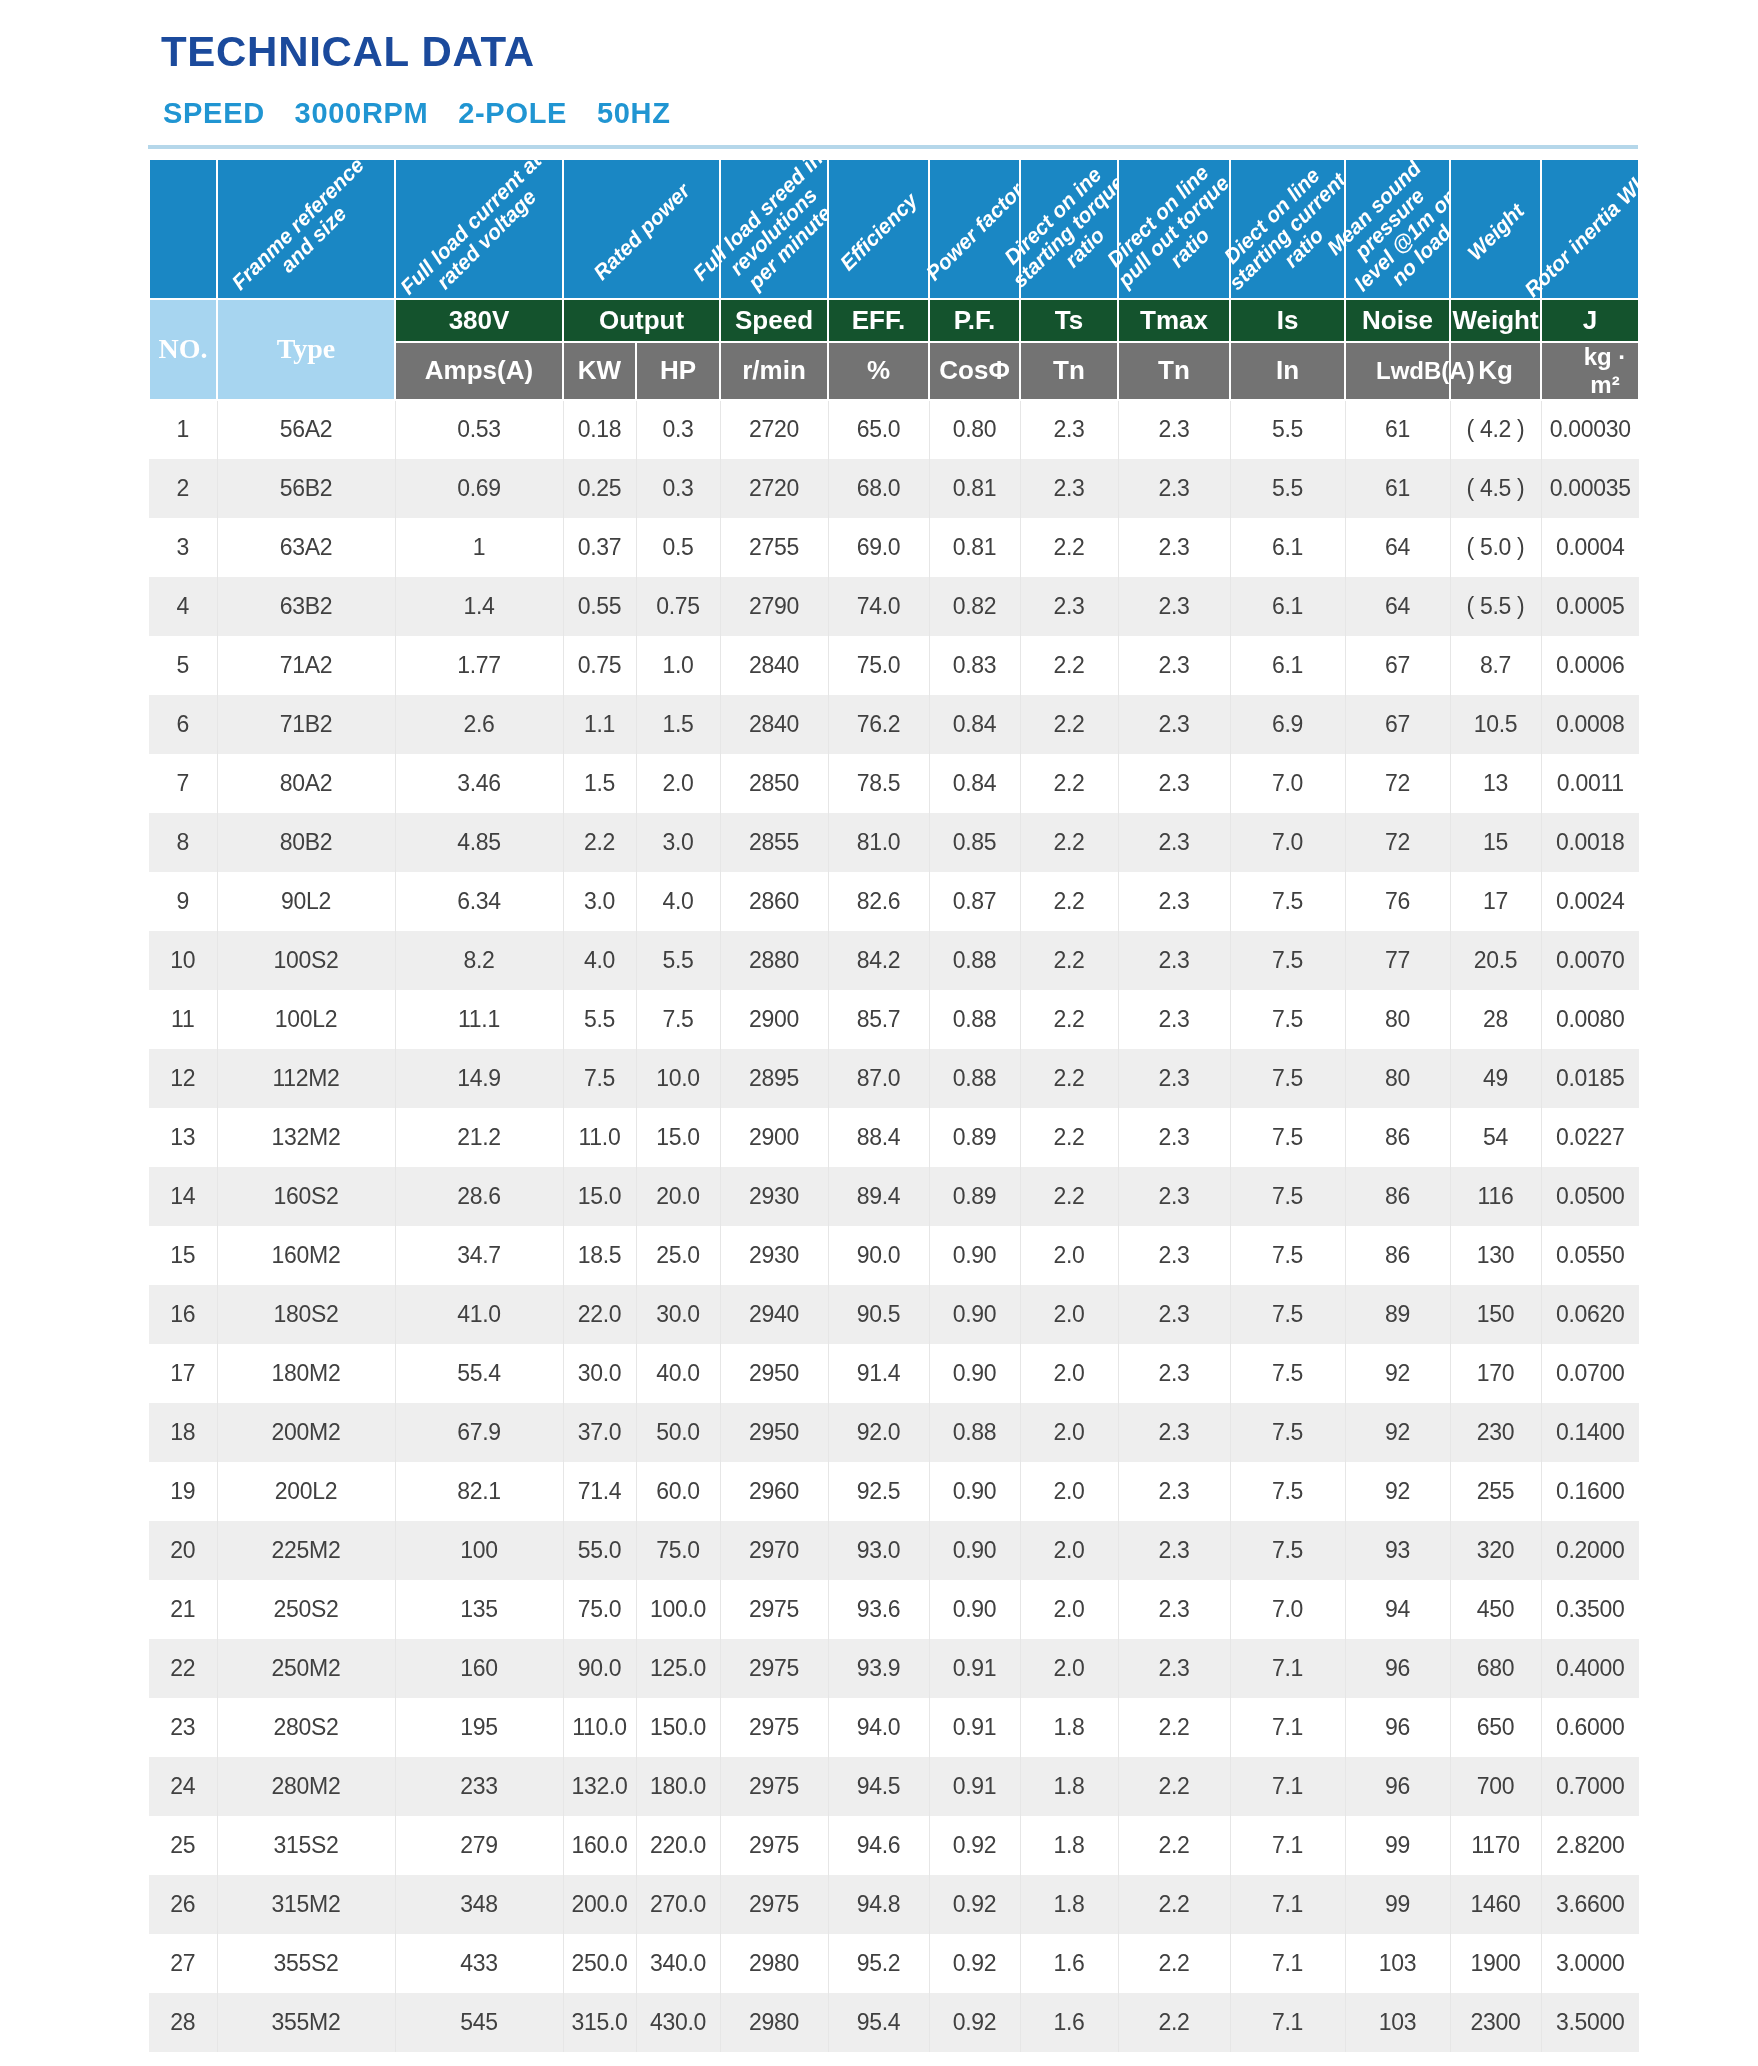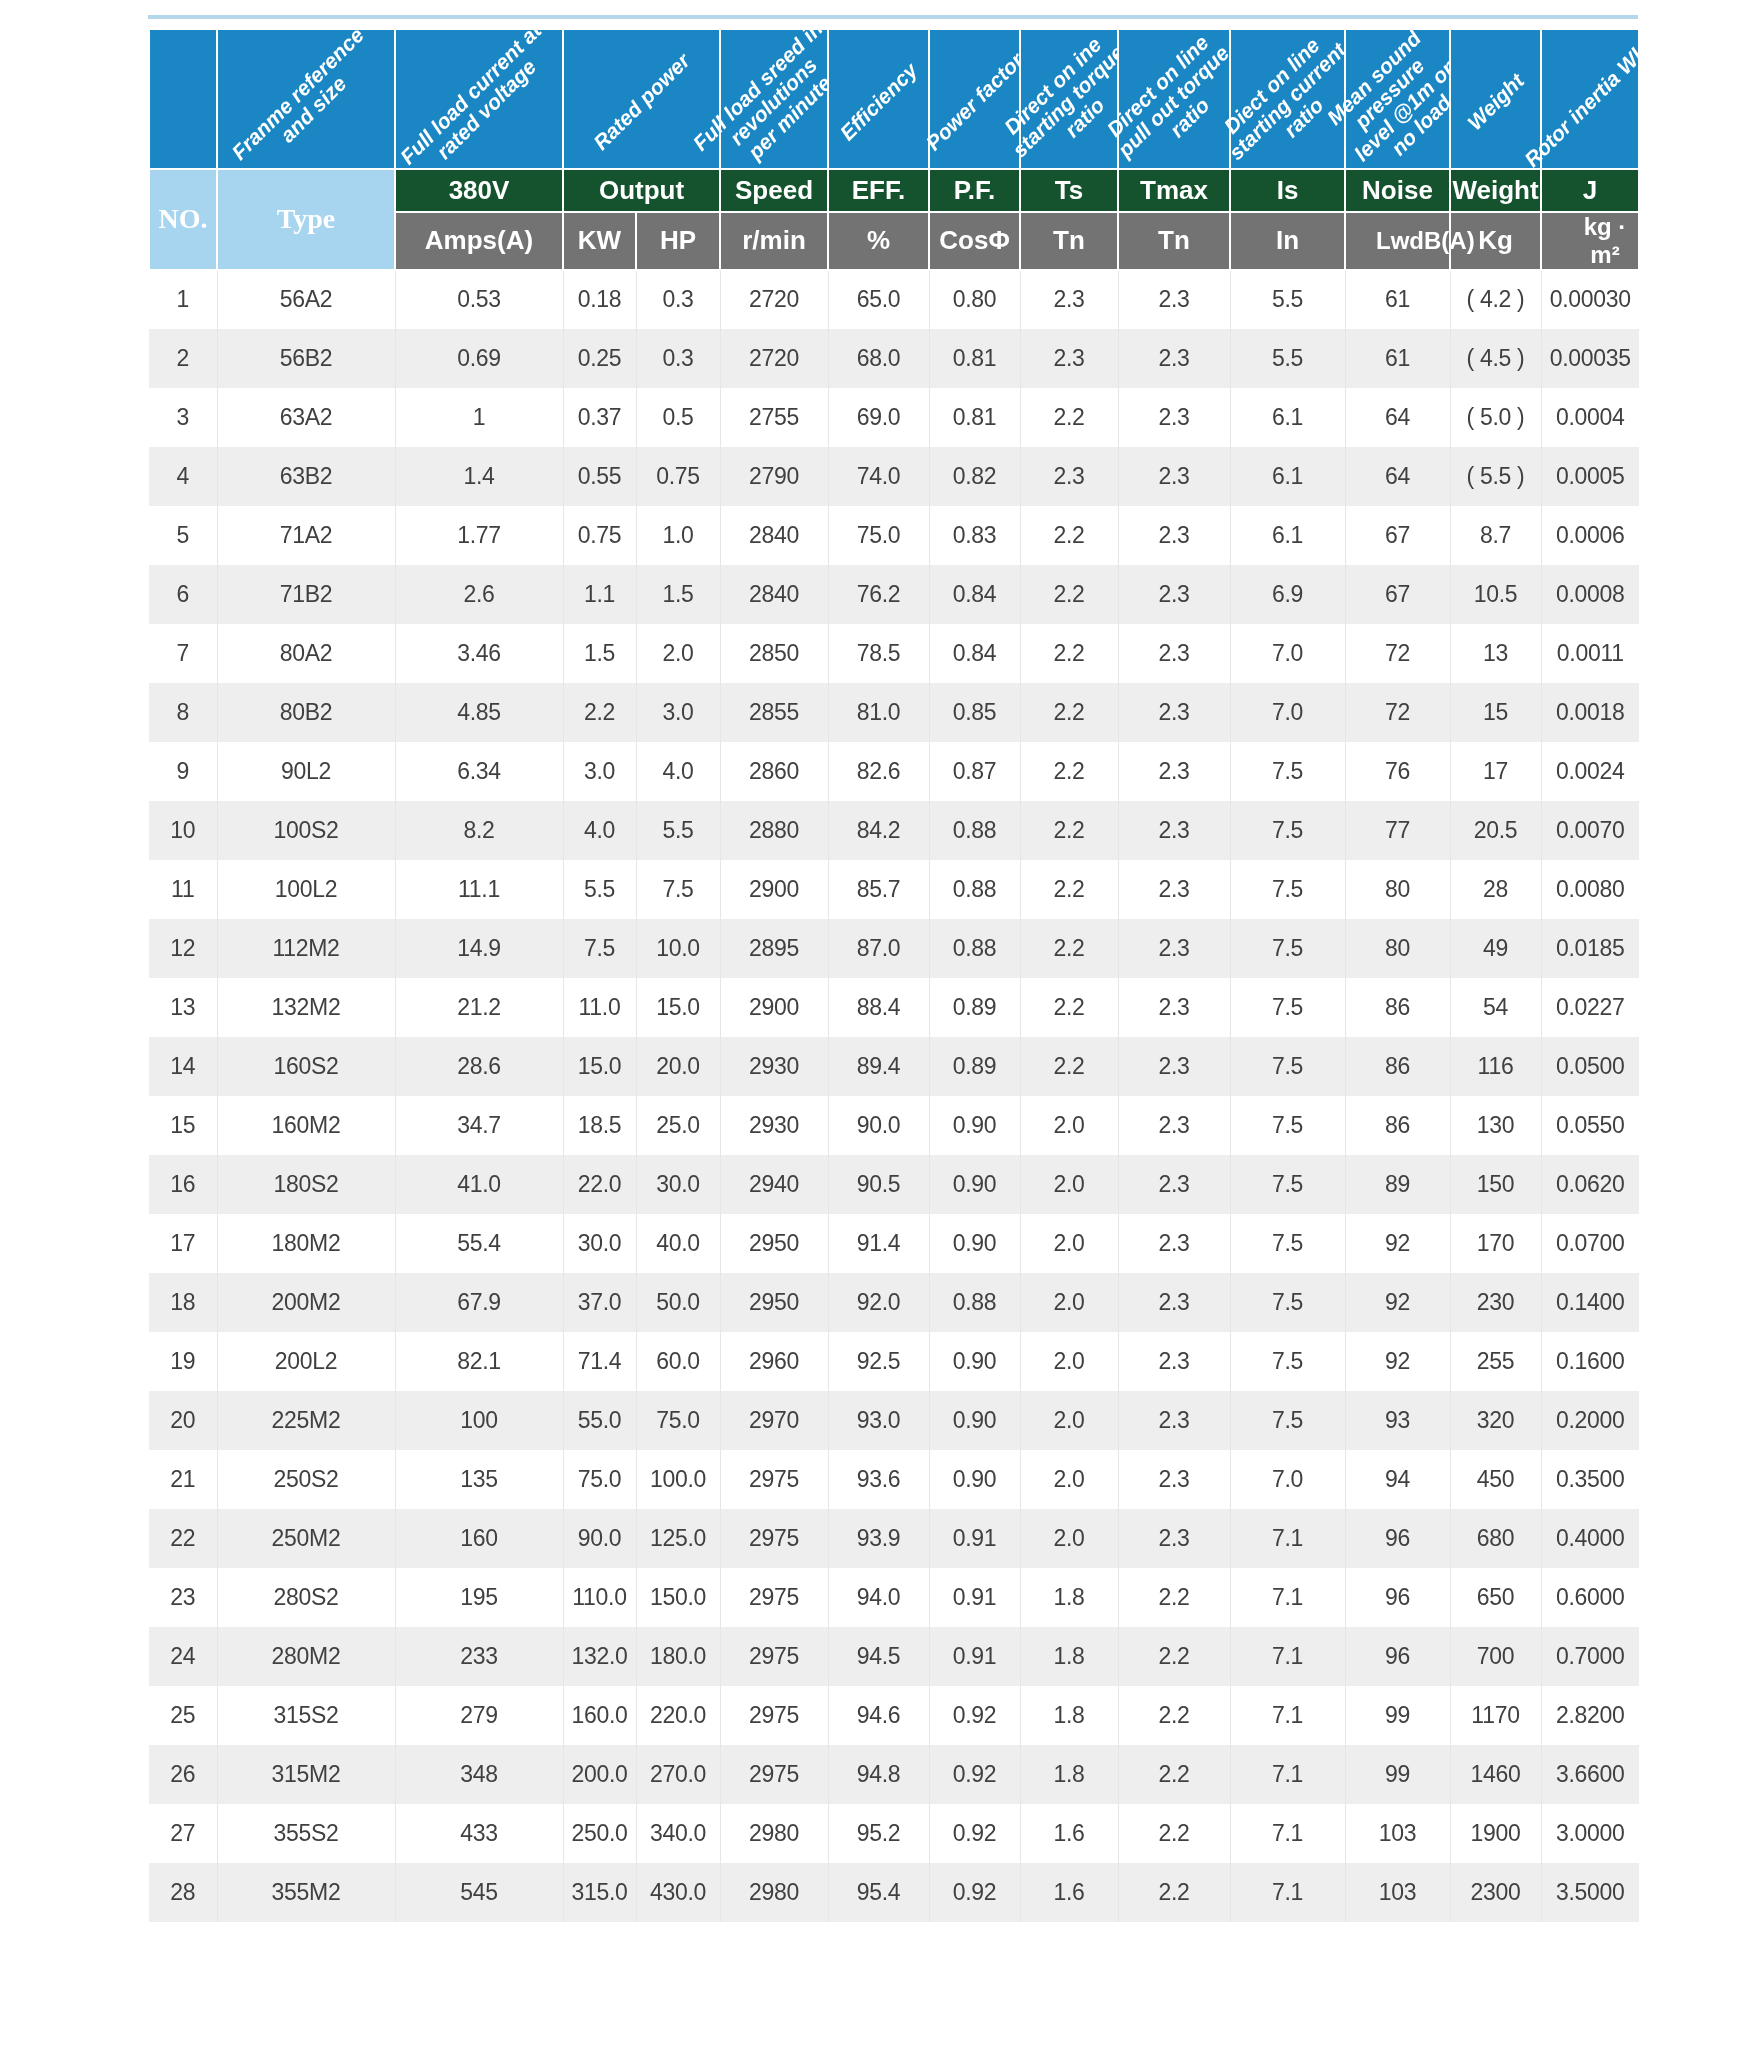--- a/index.html
+++ b/index.html
@@ -70,20 +70,22 @@
     border-left:1.4px solid #e6e6e6;
     letter-spacing:-0.3px;
   }
   tbody td:first-child{border-left:none;}
 </style>
 </head>
 <body>
 
 <div class="page">
 
+  <h1 class="title">TECHNICAL DATA</h1>
+  <h2 class="subtitle">SPEED 3000RPM 2-POLE 50HZ</h2>
   <div class="top-rule"></div>
 
   <table class="tech">
     <colgroup>
       <col style="width:68px">
         <col style="width:178px">
         <col style="width:168px">
       <col style="width:73px">
         <col style="width:84px">
         <col style="width:108px">

